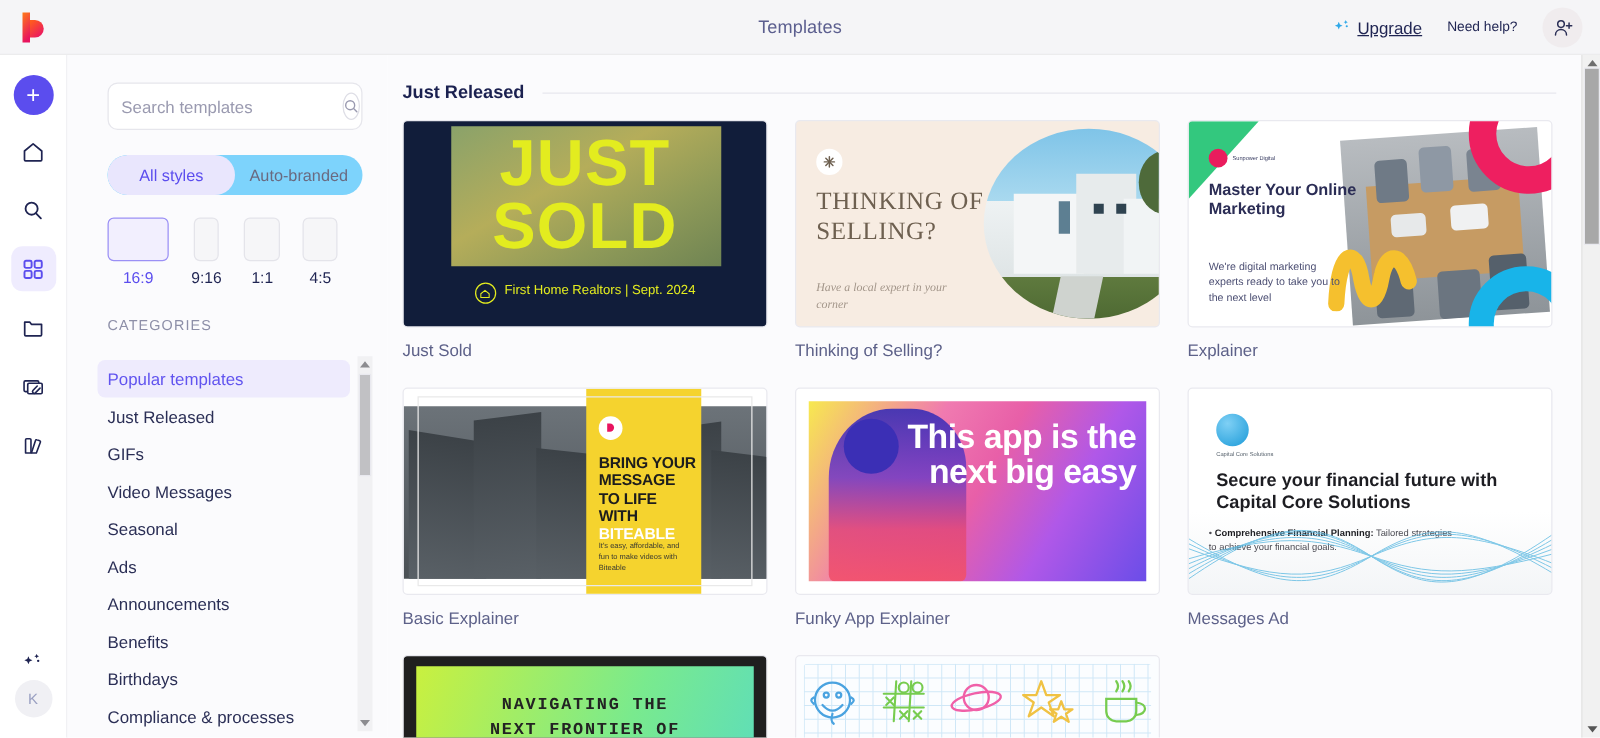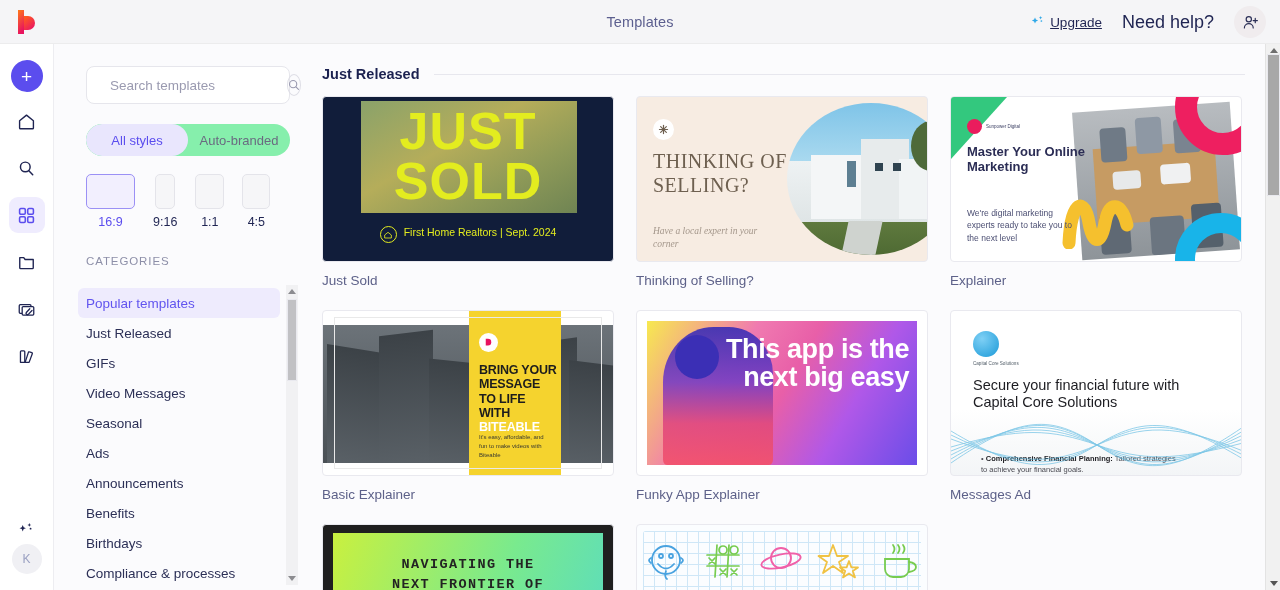--- a/index.html
+++ b/index.html
@@ -32,21 +32,21 @@
   .topbar-right {
     position: absolute; right: 14px; top: 0; height: 44px;
     display: flex; align-items: center; gap: 20px;
   }
   .upgrade {
     display: flex; align-items: center; gap: 5px;
     font-size: 13.5px; color: #1f2452; cursor: pointer;
   }
   .upgrade .lbl { text-decoration: underline; }
   .sparkle-sm { width: 14px; height: 14px; display:block; }
-  .need-help { font-size: 18px; color: #1f2452; cursor: pointer; }
+  .need-help { font-size: 11px; color: #1f2452; cursor: pointer; }
   .invite-btn {
     width: 32px; height: 32px; border-radius: 50%;
     background: #f0ecee; display:flex; align-items:center; justify-content:center;
     cursor: pointer;
   }
 
   
   .rail {
     position: absolute; top: 44px; left: 0; width: 54px; height: 546px;
     background: #ffffff; border-right: 1px solid #ededf1;
@@ -76,37 +76,37 @@
   }
 
   
   .panel {
     position: absolute; top: 44px; left: 54px; width: 256px; height: 546px;
     background: #fbfbfd;
   }
   .search-box {
     margin: 22px 20px 0 32px; height: 38px;
     border: 1px solid #e6e6ec; border-radius: 8px; background: #fff;
-    display:flex; align-items:center; padding: 0 10px 0 23px;
+    display:flex; align-items:center; padding: 0 10px 0 10px;
   }
   .search-box input {
     flex: 1; border: 0; outline: 0; font-size: 13.5px;
     color: #3d4266; background: transparent;
     font-family: "Liberation Sans", sans-serif;
   }
   .search-box input::placeholder { color: #9a9ab0; }
   .search-circle {
     width: 22px; height: 22px; border-radius: 50%;
     border: 1px solid #dedee6; display:flex; align-items:center; justify-content:center;
     cursor: pointer;
   }
 
   .styles-toggle {
     margin: 20px 20px 0 32px; height: 32px; border-radius: 16px;
-    background: #86efac; display: flex; overflow: hidden;
+    background: #7dd3fc; display: flex; overflow: hidden;
   }
   .styles-toggle div {
     flex: 1; display:flex; align-items:center; justify-content:center;
     font-size: 13px; color: #6a6a80; cursor: pointer;
   }
   .styles-toggle div.on {
     background: #e9e6fd; color: #5b4dee; border-radius: 16px;
   }
 
   .ratios {
@@ -284,23 +284,23 @@
     background:#3b2fb5; }
   .fk-text { position:absolute; right: 8px; top: 14px; width: 186px; text-align: right;
     color:#fff; font-weight:bold; font-size: 27px; line-height: 1.05; letter-spacing:-.4px; }
 
   
   .t-li { background: linear-gradient(#ffffff 60%, #f3f5f7 100%); }
   .li-logo { position:absolute; left:22px; top:20px; width:26px;height:26px;border-radius:50%;
     background: radial-gradient(circle at 35% 30%, #7fd0f5, #1b9ad8); }
   .li-logo-t { position:absolute; left:22px; top:50px; font-size:4.6px; color:#55606b; line-height:1.35; }
   .li-h { position:absolute; left:22px; top:66px; width: 230px;
-    font-size: 14.5px; font-weight:normal; color:#1d1d22; line-height:1.2; }
-  .li-b { position:absolute; left:30px; top:110px; width: 200px;
-    font-size: 7.5px; color:#4a4a52; line-height:1.5;margin-top:32px; }
+    font-size: 14.5px; font-weight:bold; color:#1d1d22; line-height:1.2; }
+  .li-b { position:absolute; left:16px; top:110px; width: 200px;
+    font-size: 7.5px; color:#4a4a52; line-height:1.5; }
   .li-b b { color:#1d1d22; }
   .li-wave { position:absolute; left:0; bottom: 0px; width:292px; height: 62px; }
 
   
   .t-nav { background: #1f1f1f; }
   .nav-screen { position:absolute; left:10px; top:8px; right:10px; bottom:-40px;
     background: linear-gradient(110deg,#c9f03f,#79ea8e 55%,#55d9c8);
   }
   .nav-txt { position:absolute; left:0; right:0; top:22px; text-align:center;
     font-family:"Liberation Mono", monospace; font-weight:bold;

